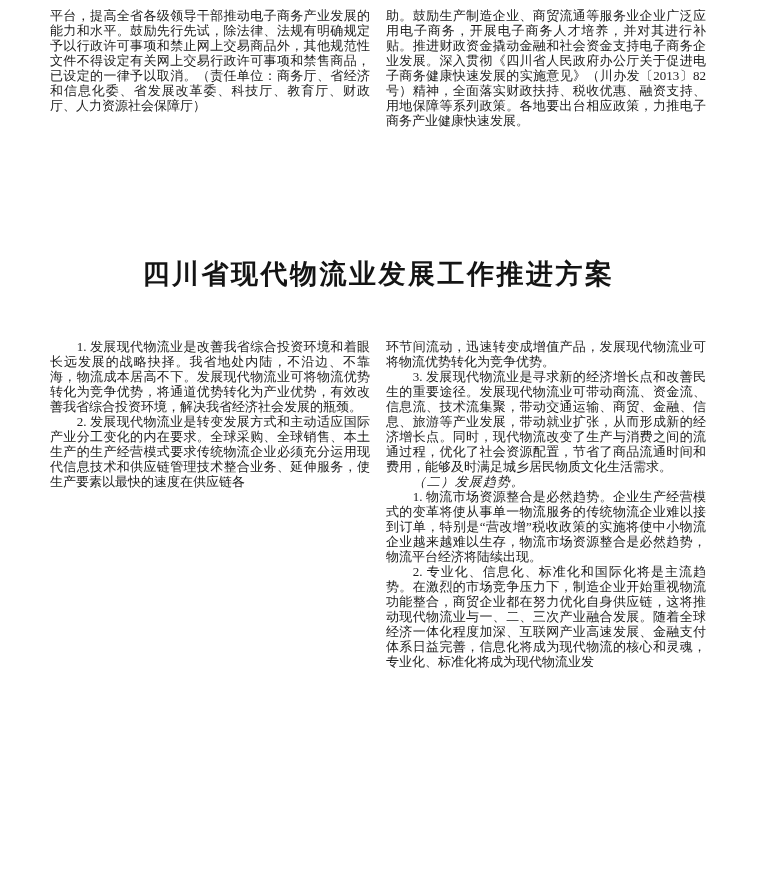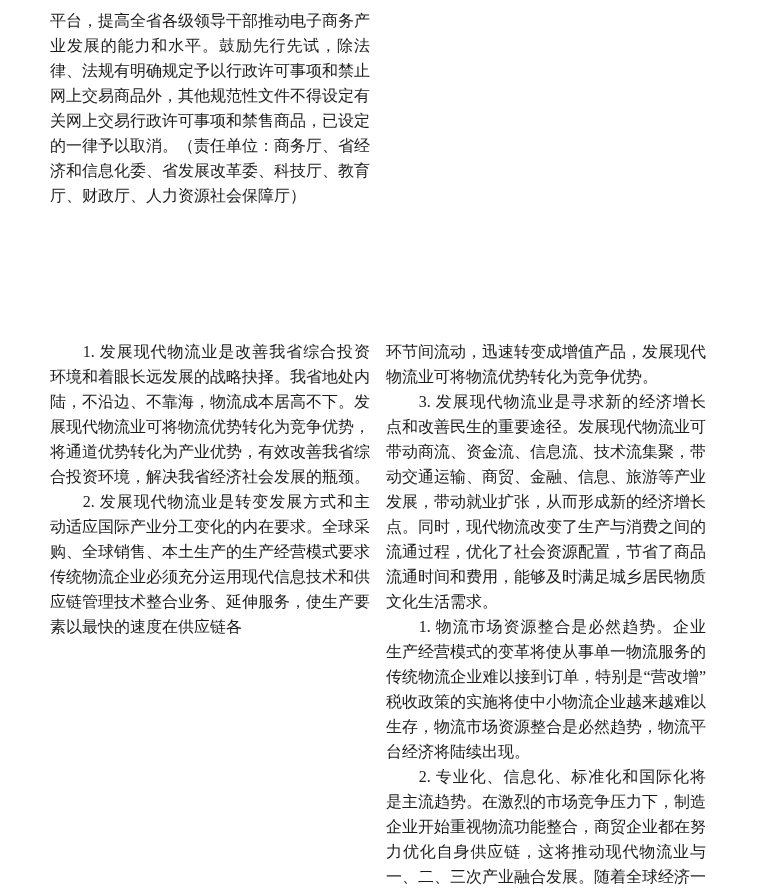--- a/index.html
+++ b/index.html
@@ -19,22 +19,22 @@
   .columns {
     position: absolute;
     left: 0;
     width: 757px;
     display: flex;
   }
   .top-columns { top: 8px; }
   .body-columns { top: 339px; }
   .col {
     width: 320px;
-    font-size: 16px;
-    line-height: 25px;
+    font-size: 13px;
+    line-height: 15px;
     text-align: justify;
     text-justify: inter-ideograph;
   }
   .col-left { margin-left: 50px; }
   .col-right { margin-left: 16px; }
   .title {
     position: absolute;
     top: 257px;
     left: 0;
     width: 757px;
@@ -65,29 +65,34 @@
 </style>
 </head>
 <body>
 
 <div class="page">
 
   <section class="columns top-columns">
     <div class="col col-left" id="top-left">
         <p class="paragraph">平台，提高全省各级领导干部推动电子商务产业发展的能力和水平。鼓励先行先试，除法律、法规有明确规定予以行政许可事项和禁止网上交易商品外，其他规范性文件不得设定有关网上交易行政许可事项和禁售商品，已设定的一律予以取消。（责任单位：商务厅、省经济和信息化委、省发展改革委、科技厅、教育厅、财政厅、人力资源社会保障厅）</p>
       </div>
+    <div class="col col-right" id="top-right">
+        <p class="paragraph">助。鼓励生产制造企业、商贸流通等服务业企业广泛应用电子商务，开展电子商务人才培养，并对其进行补贴。推进财政资金撬动金融和社会资金支持电子商务企业发展。深入贯彻《四川省人民政府办公厅关于促进电子商务健康快速发展的实施意见》（川办发〔2013〕82 号）精神，全面落实财政扶持、税收优惠、融资支持、用地保障等系列政策。各地要出台相应政策，力推电子商务产业健康快速发展。</p>
+      </div>
   </section>
 
+  <h1 class="title">四川省现代物流业发展工作推进方案</h1>
 
   <section class="columns body-columns">
     <div class="col col-left" id="body-left">
         <p class="paragraph indent">1. 发展现代物流业是改善我省综合投资环境和着眼长远发展的战略抉择。我省地处内陆，不沿边、不靠海，物流成本居高不下。发展现代物流业可将物流优势转化为竞争优势，将通道优势转化为产业优势，有效改善我省综合投资环境，解决我省经济社会发展的瓶颈。</p>
         <p class="paragraph indent">2. 发展现代物流业是转变发展方式和主动适应国际产业分工变化的内在要求。全球采购、全球销售、本土生产的生产经营模式要求传统物流企业必须充分运用现代信息技术和供应链管理技术整合业务、延伸服务，使生产要素以最快的速度在供应链各</p>
       </div>
     <div class="col col-right" id="body-right">
         <p class="paragraph">环节间流动，迅速转变成增值产品，发展现代物流业可将物流优势转化为竞争优势。</p>
         <p class="paragraph indent">3. 发展现代物流业是寻求新的经济增长点和改善民生的重要途径。发展现代物流业可带动商流、资金流、信息流、技术流集聚，带动交通运输、商贸、金融、信息、旅游等产业发展，带动就业扩张，从而形成新的经济增长点。同时，现代物流改变了生产与消费之间的流通过程，优化了社会资源配置，节省了商品流通时间和费用，能够及时满足城乡居民物质文化生活需求。</p>
+        <p class="subsection-heading indent">（二）发展趋势。</p>
         <p class="paragraph indent">1. 物流市场资源整合是必然趋势。企业生产经营模式的变革将使从事单一物流服务的传统物流企业难以接到订单，特别是“营改增”税收政策的实施将使中小物流企业越来越难以生存，物流市场资源整合是必然趋势，物流平台经济将陆续出现。</p>
         <p class="paragraph indent">2. 专业化、信息化、标准化和国际化将是主流趋势。在激烈的市场竞争压力下，制造企业开始重视物流功能整合，商贸企业都在努力优化自身供应链，这将推动现代物流业与一、二、三次产业融合发展。随着全球经济一体化程度加深、互联网产业高速发展、金融支付体系日益完善，信息化将成为现代物流的核心和灵魂，专业化、标准化将成为现代物流业发</p>
       </div>
   </section>
 
 </div>
 
 </body></html>

